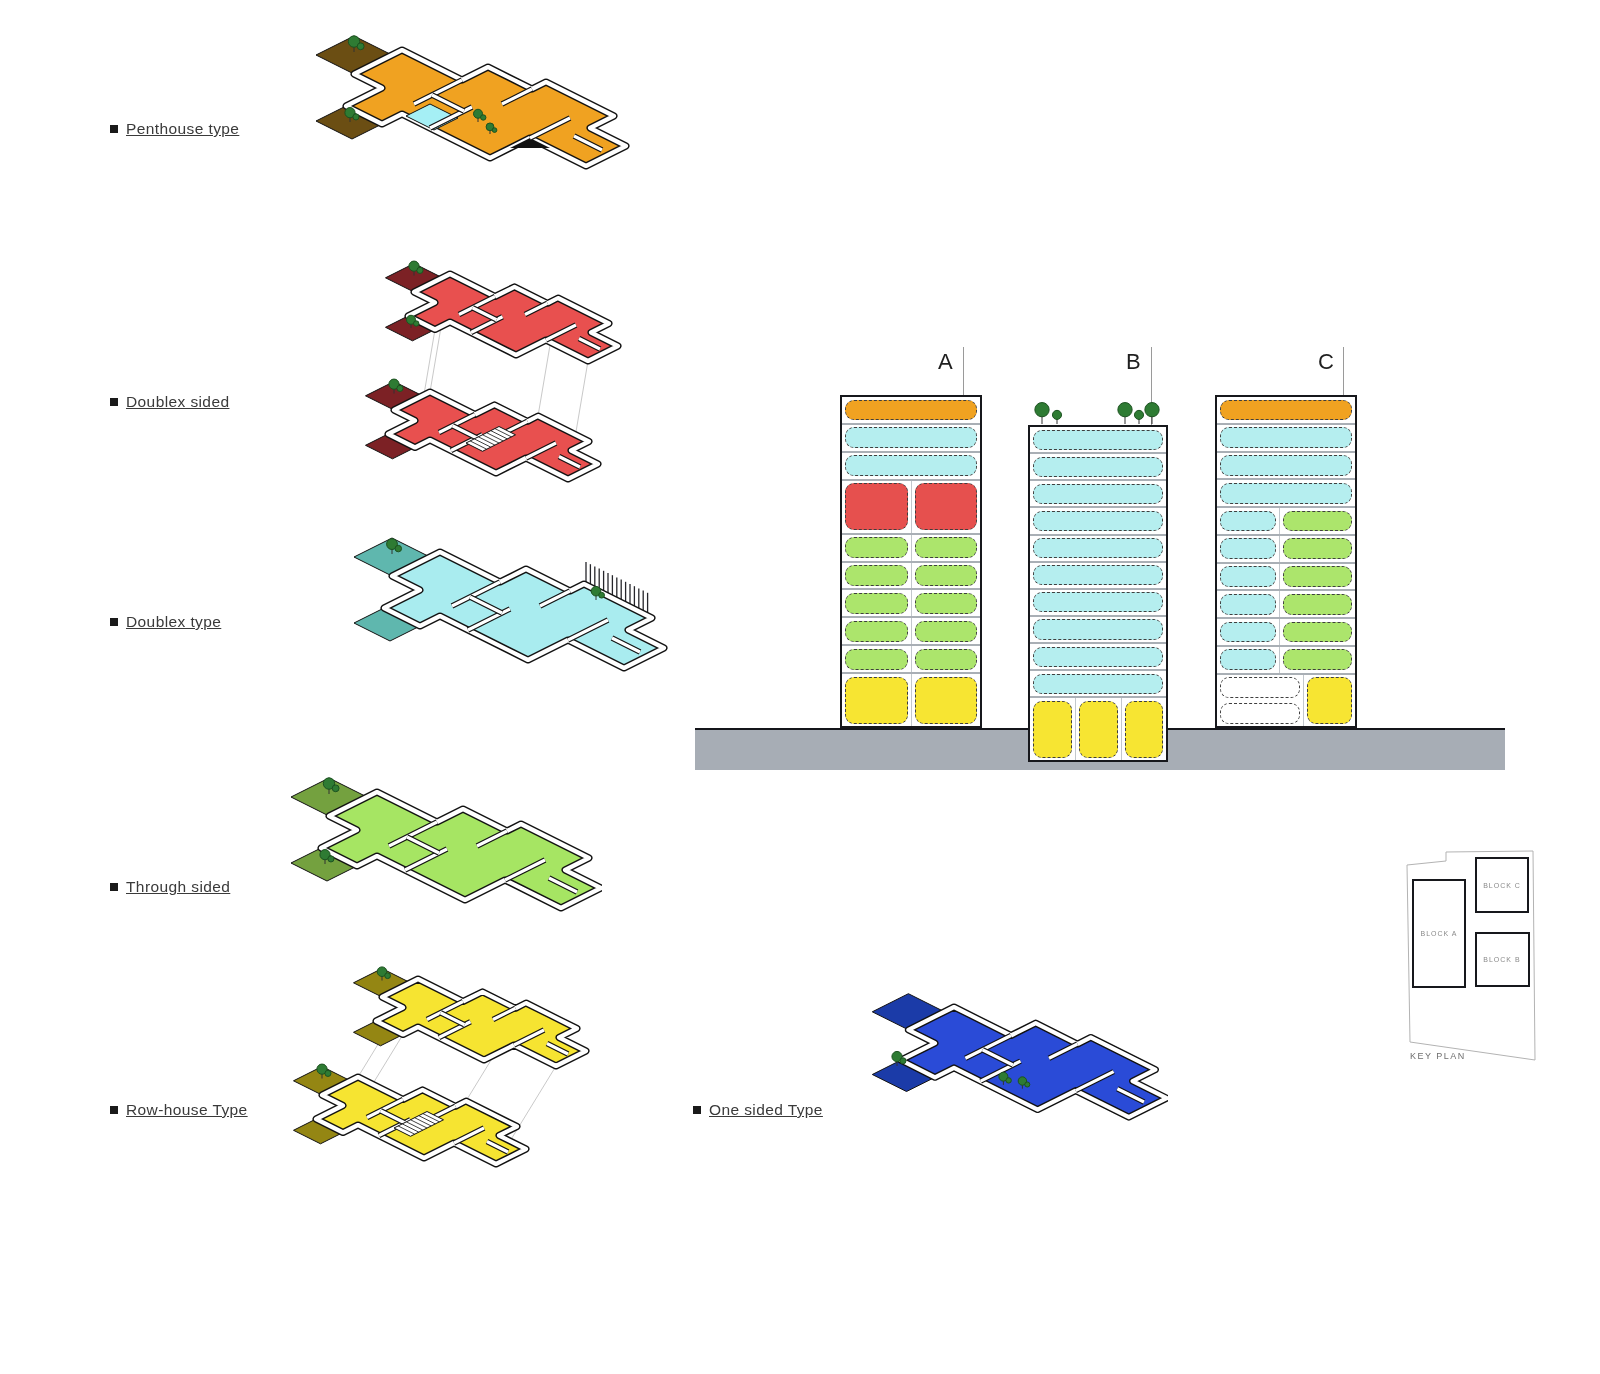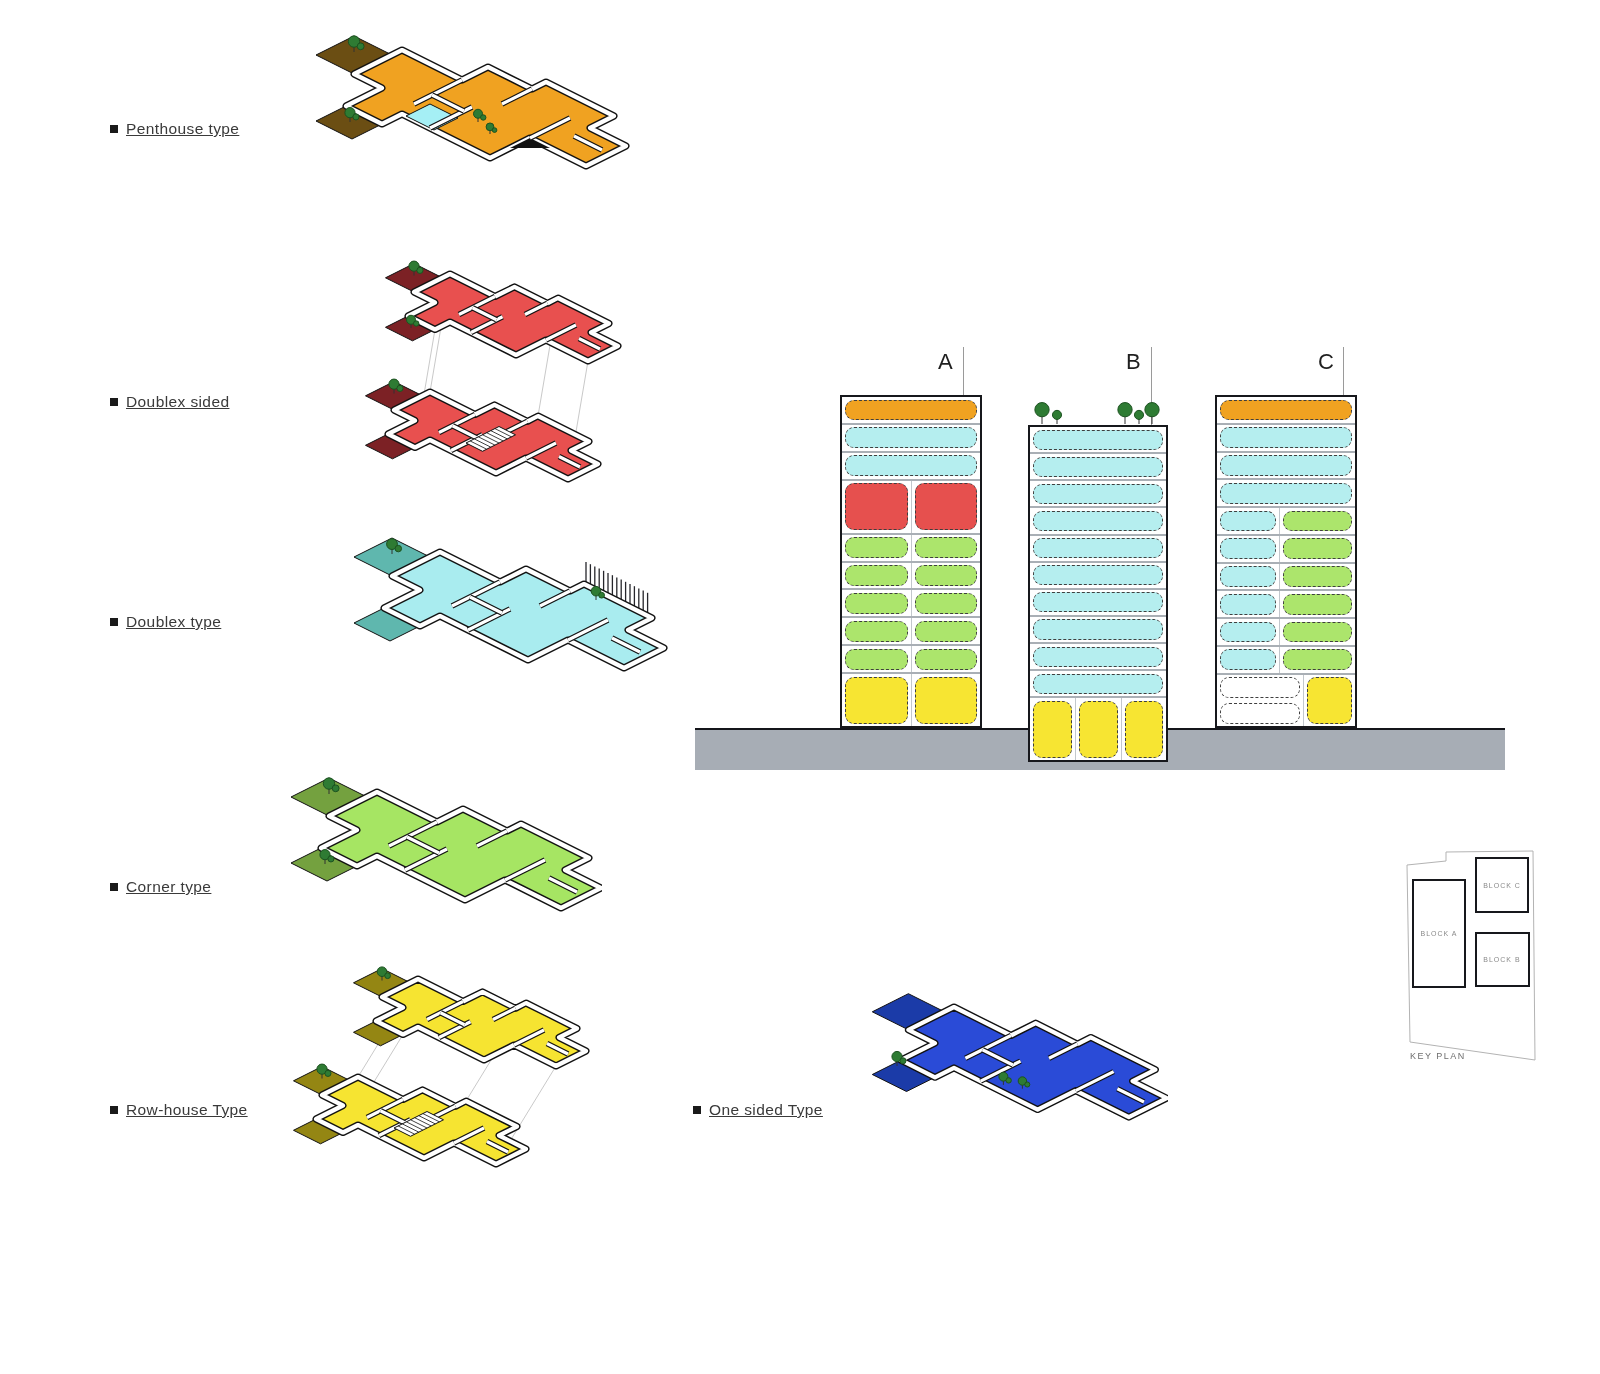--- a/index.html
+++ b/index.html
@@ -33,21 +33,21 @@
   <div class="type-label" style="left:110px;top:393px;">
     <span class="bullet"></span>
     <span>Doublex sided</span>
   </div>
   <div class="type-label" style="left:110px;top:613px;">
     <span class="bullet"></span>
     <span>Doublex type</span>
   </div>
   <div class="type-label" style="left:110px;top:878px;">
     <span class="bullet"></span>
-    <span>Corner type</span>
+    <span>Through sided</span>
   </div>
   <div class="type-label" style="left:110px;top:1101px;">
     <span class="bullet"></span>
     <span>Row-house Type</span>
   </div>
   <div class="type-label" style="left:693px;top:1101px;">
     <span class="bullet"></span>
     <span>One sided Type</span>
   </div>
 

